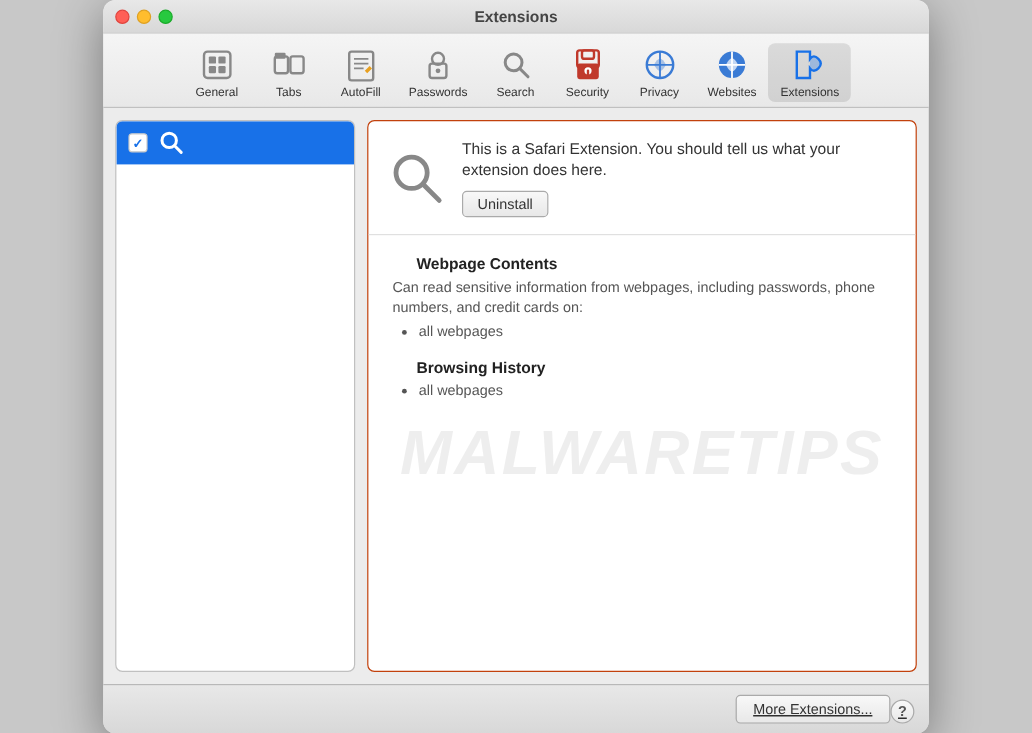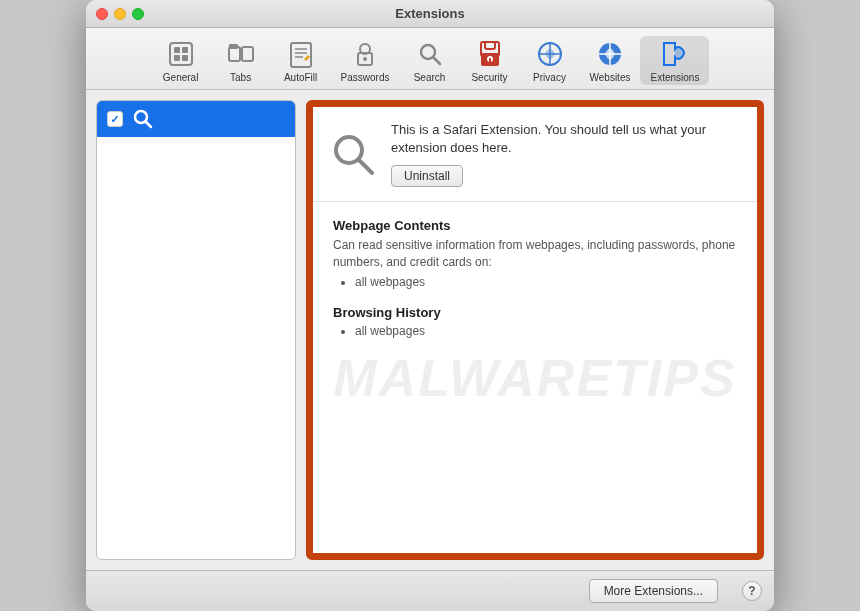--- a/index.html
+++ b/index.html
@@ -165,21 +165,21 @@
       height: 24px;
       display: flex;
       align-items: center;
       justify-content: center;
     }
 
     
     .detail-panel {
       flex: 1;
       background: white;
-      border: 7px solid #c2410c;
+      border: 1px solid #c2410c;
       border-radius: 6px;
       overflow: hidden;
       display: flex;
       flex-direction: column;
     }
 
     .detail-header {
       display: flex;
       align-items: center;
       padding: 14px 16px;
@@ -238,20 +238,21 @@
       margin-bottom: 16px;
       position: relative;
       z-index: 1;
     }
 
     .permission-title {
       font-size: 13px;
       font-weight: 700;
       color: #222;
       margin-bottom: 4px;
+      margin-left: 20px;
     }
 
     .permission-desc {
       font-size: 12px;
       color: #555;
       margin-bottom: 4px;
       line-height: 1.4;
     }
 
     .permission-list {
@@ -263,23 +264,24 @@
       font-size: 12px;
       color: #555;
     }
 
     
     .bottom-bar {
       background: linear-gradient(to bottom, #e8e8e8, #d8d8d8);
       border-top: 1px solid #b8b8b8;
       padding: 8px 12px;
       display: flex;
-      align-items: center;
+      align-items: flex-end;
       justify-content: flex-end;
-      gap: 24px;
+      gap: 0;
+      text-decoration: underline;
     }
 
     .more-extensions-btn {
       background: linear-gradient(to bottom, #f8f8f8, #e8e8e8);
       border: 1px solid #aaa;
       border-radius: 4px;
       padding: 4px 14px;
       font-size: 12px;
       color: #333;
       cursor: pointer;

